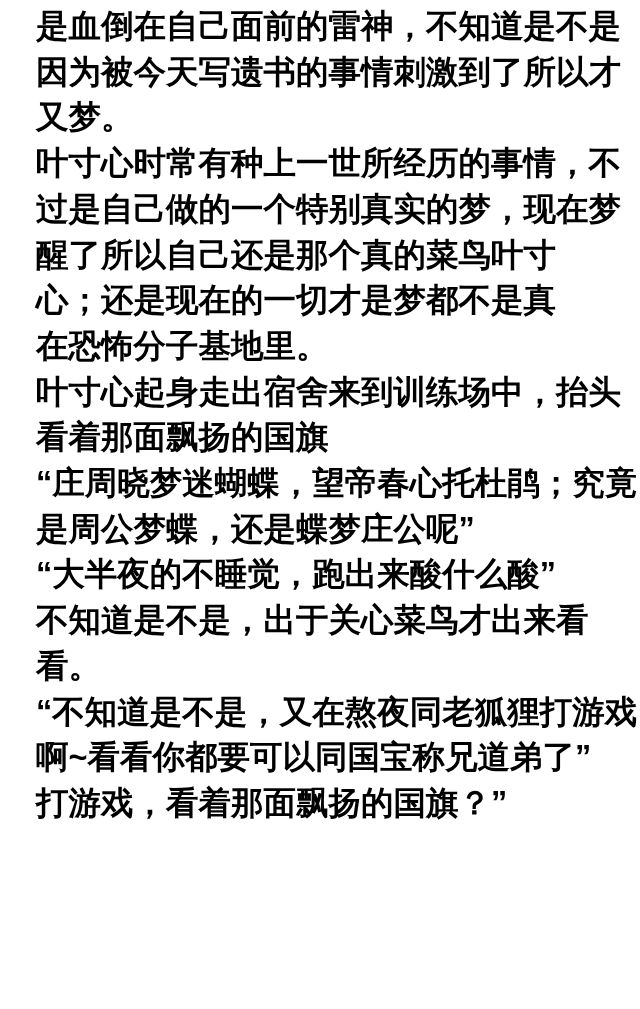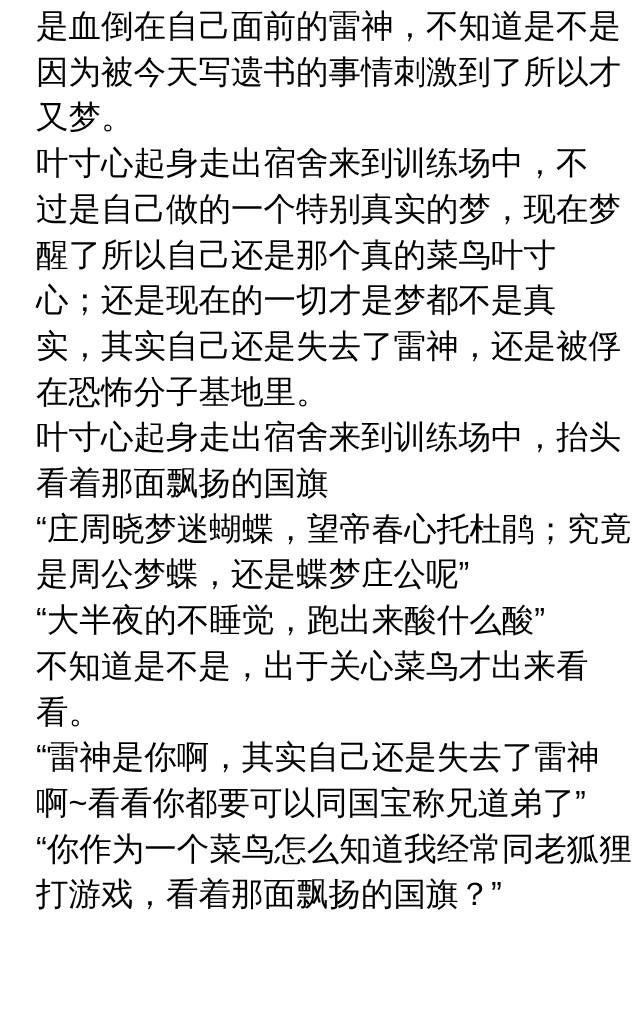--- a/index.html
+++ b/index.html
@@ -16,45 +16,43 @@
     box-sizing: border-box;
     width: 640px;
     height: 1009px;
     padding: 4px 0 0 36px;
     font-family: "Liberation Sans", "DejaVu Sans", sans-serif;
     color: #000000;
   }
   .reader .line {
     font-size: 32.5px;
     line-height: 45.7px;
-    font-weight: 400;
+    font-weight: 700;
     letter-spacing: 0;
     white-space: nowrap;
     text-rendering: optimizeLegibility;
   }
 </style>
 </head>
 <body style="background: rgb(255, 255, 255);">
 
 <main class="reader" style="color: rgb(0, 0, 0);">
   <div>
       <div class="line">是血倒在自己面前的雷神，不知道是不是</div>
       <div class="line">因为被今天写遗书的事情刺激到了所以才</div>
       <div class="line">又梦。</div>
-      <div class="line">叶寸心起身走出宿舍来到训练场中，不</div>
+      <div class="line">叶寸心时常有种上一世所经历的事情，不</div>
       <div class="line">过是自己做的一个特别真实的梦，现在梦</div>
       <div class="line">醒了所以自己还是那个真的菜鸟叶寸</div>
       <div class="line">心；还是现在的一切才是梦都不是真</div>
-      <div class="line">实，其实自己还是失去了雷神，还是被俘</div>
       <div class="line">在恐怖分子基地里。</div>
       <div class="line">叶寸心起身走出宿舍来到训练场中，抬头</div>
       <div class="line">看着那面飘扬的国旗</div>
       <div class="line">“庄周晓梦迷蝴蝶，望帝春心托杜鹃；究竟</div>
       <div class="line">是周公梦蝶，还是蝶梦庄公呢”</div>
       <div class="line">“大半夜的不睡觉，跑出来酸什么酸”</div>
       <div class="line">不知道是不是，出于关心菜鸟才出来看</div>
       <div class="line">看。</div>
-      <div class="line">“雷神是你啊，其实自己还是失去了雷神</div>
+      <div class="line">“不知道是不是，又在熬夜同老狐狸打游戏</div>
       <div class="line">啊~看看你都要可以同国宝称兄道弟了”</div>
-      <div class="line">“你作为一个菜鸟怎么知道我经常同老狐狸</div>
       <div class="line">打游戏，看着那面飘扬的国旗？”</div>
     </div>
 </main>
 
 </body></html>

